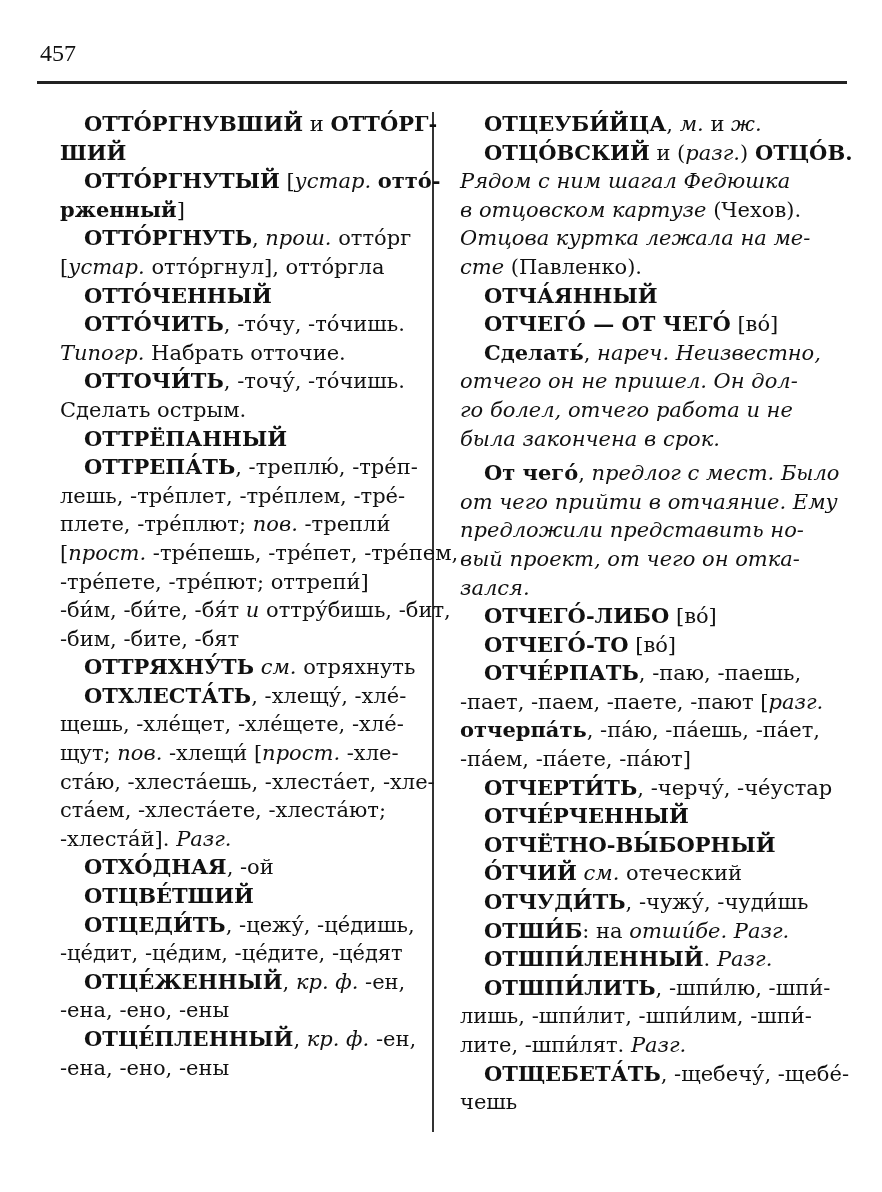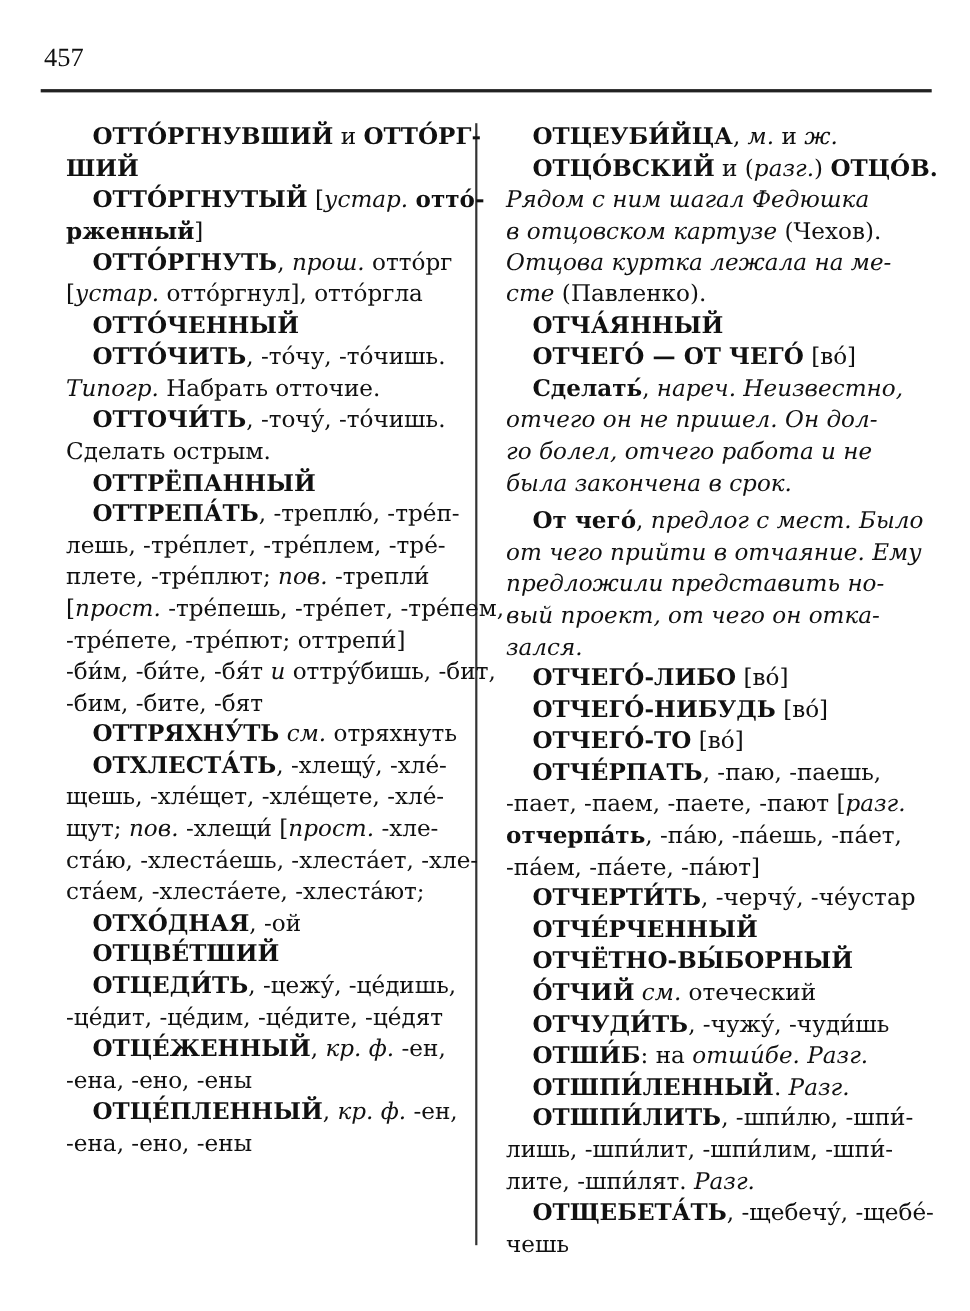--- a/index.html
+++ b/index.html
@@ -44,20 +44,21 @@
     <div class="ln"><span>[</span><span class="i">прост.</span><span> -тре́пешь, -тре́пет, -тре́пем,</span></div>
     <div class="ln"><span>-тре́пете, -тре́пют; оттрепи́]</span></div>
     <div class="ln"><span>-би́м, -би́те, -бя́т </span><span class="i">и</span><span> оттру́бишь, -бит,</span></div>
     <div class="ln"><span>-бим, -бите, -бят</span></div>
     <div class="ln ind"><span class="b">ОТТРЯХНУ́ТЬ</span><span> </span><span class="i">см.</span><span> отряхнуть</span></div>
     <div class="ln ind"><span class="b">ОТХЛЕСТА́ТЬ</span><span>, -хлещу́, -хле́-</span></div>
     <div class="ln"><span>щешь, -хле́щет, -хле́щете, -хле́-</span></div>
     <div class="ln"><span>щут; </span><span class="i">пов.</span><span> -хлещи́ [</span><span class="i">прост.</span><span> -хле-</span></div>
     <div class="ln"><span>ста́ю, -хлеста́ешь, -хлеста́ет, -хле-</span></div>
     <div class="ln"><span>ста́ем, -хлеста́ете, -хлеста́ют;</span></div>
+    <div class="ln"><span>-хлеста́й]. </span><span class="i">Разг.</span></div>
     <div class="ln ind"><span class="b">ОТХО́ДНАЯ</span><span>, -ой</span></div>
     <div class="ln ind"><span class="b">ОТЦВЕ́ТШИЙ</span></div>
     <div class="ln ind"><span class="b">ОТЦЕДИ́ТЬ</span><span>, -цежу́, -це́дишь,</span></div>
     <div class="ln"><span>-це́дит, -це́дим, -це́дите, -це́дят</span></div>
     <div class="ln ind"><span class="b">ОТЦЕ́ЖЕННЫЙ</span><span>, </span><span class="i">кр. ф.</span><span> -ен,</span></div>
     <div class="ln"><span>-ена, -ено, -ены</span></div>
     <div class="ln ind"><span class="b">ОТЦЕ́ПЛЕННЫЙ</span><span>, </span><span class="i">кр. ф.</span><span> -ен,</span></div>
     <div class="ln"><span>-ена, -ено, -ены</span></div>
   </div>
 <div class="col right" id="col-right">
@@ -73,21 +74,20 @@
     <div class="ln"><span class="i">отчего он не пришел. Он дол-</span></div>
     <div class="ln"><span class="i">го болел, отчего работа и не</span></div>
     <div class="ln"><span class="i">была закончена в срок.</span></div>
     <div class="gap"></div>
     <div class="ln ind"><span class="b">От чего́</span><span>, </span><span class="i">предлог с мест. Было</span></div>
     <div class="ln"><span class="i">от чего прийти в отчаяние. Ему</span></div>
     <div class="ln"><span class="i">предложили представить но-</span></div>
     <div class="ln"><span class="i">вый проект, от чего он отка-</span></div>
     <div class="ln"><span class="i">зался.</span></div>
     <div class="ln ind"><span class="b">ОТЧЕГО́-ЛИБО</span><span> [во́]</span></div>
-    <div class="ln ind"><span class="b">ОТЧЕГО́-НИБУДЬ</span><span> [во́]</span></div>
     <div class="ln ind"><span class="b">ОТЧЕГО́-ТО</span><span> [во́]</span></div>
     <div class="ln ind"><span class="b">ОТЧЕ́РПАТЬ</span><span>, -паю, -паешь,</span></div>
     <div class="ln"><span>-пает, -паем, -паете, -пают [</span><span class="i">разг.</span></div>
     <div class="ln"><span class="b">отчерпа́ть</span><span>, -па́ю, -па́ешь, -па́ет,</span></div>
     <div class="ln"><span>-па́ем, -па́ете, -па́ют]</span></div>
     <div class="ln ind"><span class="b">ОТЧЕРТИ́ТЬ</span><span>, -черчу́, -че́устар</span></div>
     <div class="ln ind"><span class="b">ОТЧЕ́РЧЕННЫЙ</span></div>
     <div class="ln ind"><span class="b">ОТЧЁТНО-ВЫ́БОРНЫЙ</span></div>
     <div class="ln ind"><span class="b">О́ТЧИЙ</span><span> </span><span class="i">см.</span><span> отеческий</span></div>
     <div class="ln ind"><span class="b">ОТЧУДИ́ТЬ</span><span>, -чужу́, -чуди́шь</span></div>

